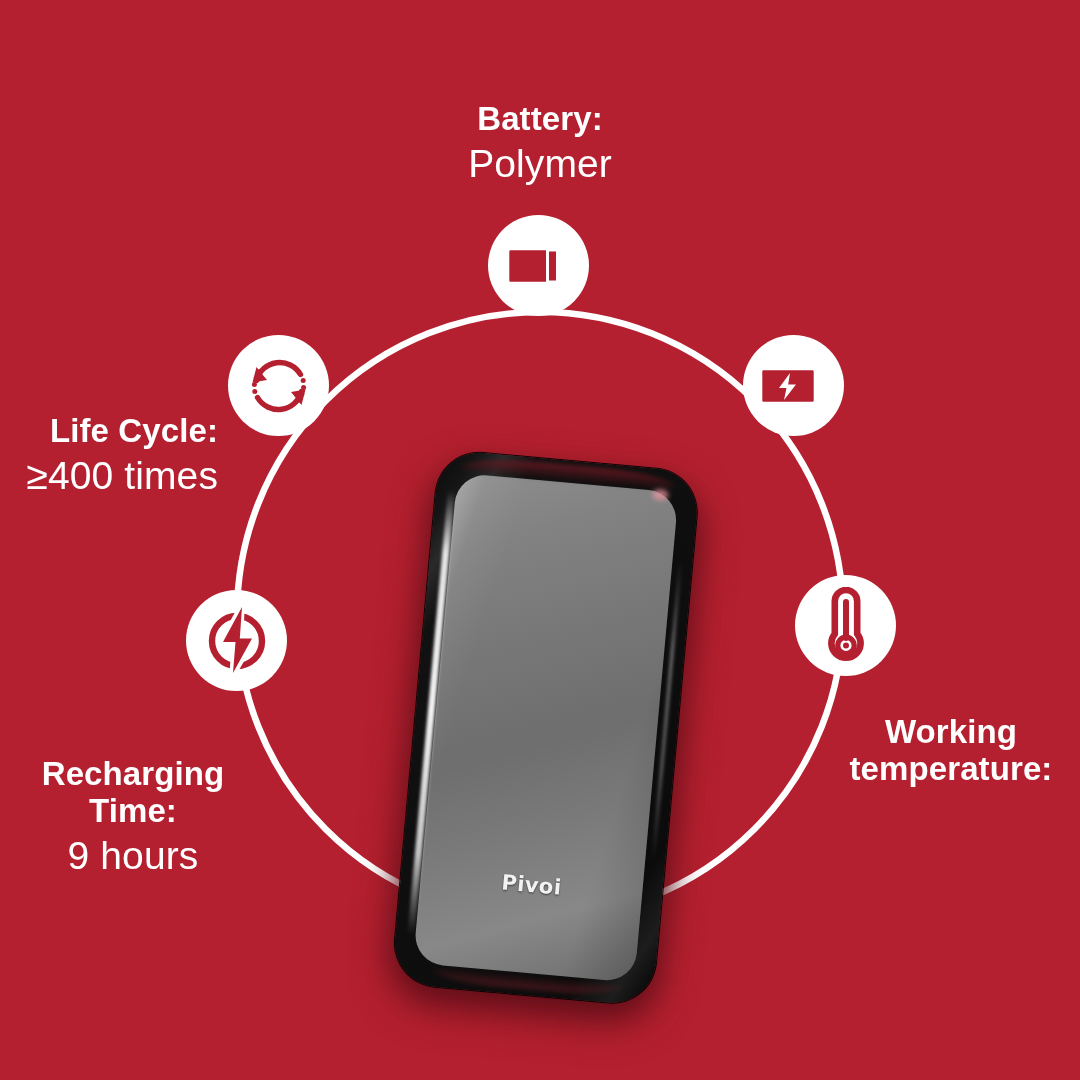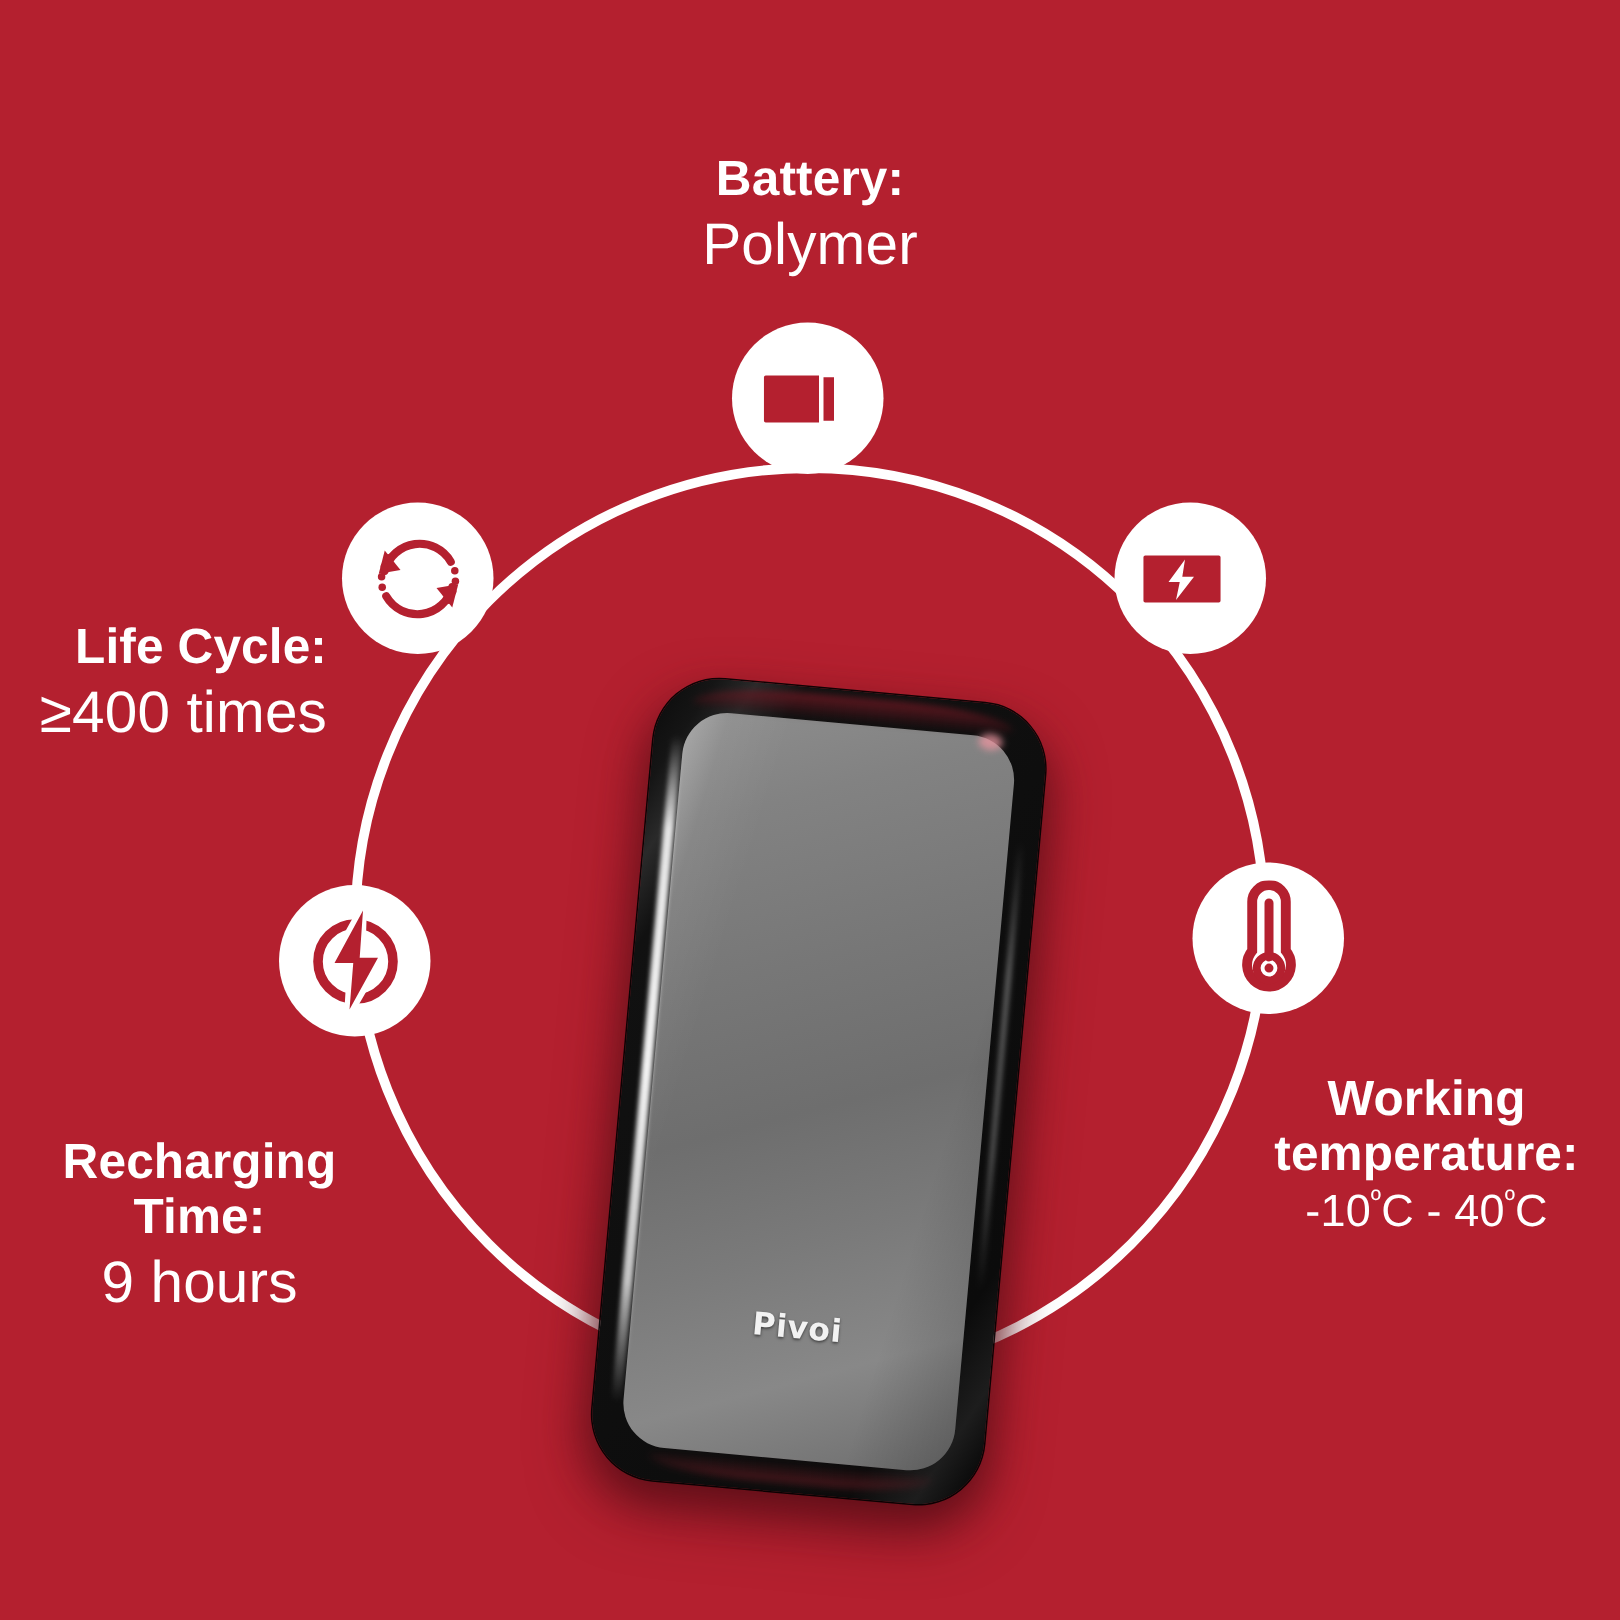--- a/index.html
+++ b/index.html
@@ -327,18 +327,15 @@
   </div>
 
 
   <div class="spec ta-center" id="spec-recharge">
     <span class="spec-title">Recharging Time:</span>
     <span class="spec-value">9 hours</span>
   </div>
 
   <div class="spec ta-center" id="spec-temp">
     <span class="spec-title">Working temperature:</span>
-    <span class="spec-value">
-      <span>-10</span><span class="deg">º</span><span>C  -  40</span><span class="deg">º</span><span>C</span>
-    </span>
   </div>
 
 </div>
 
 </body></html>

